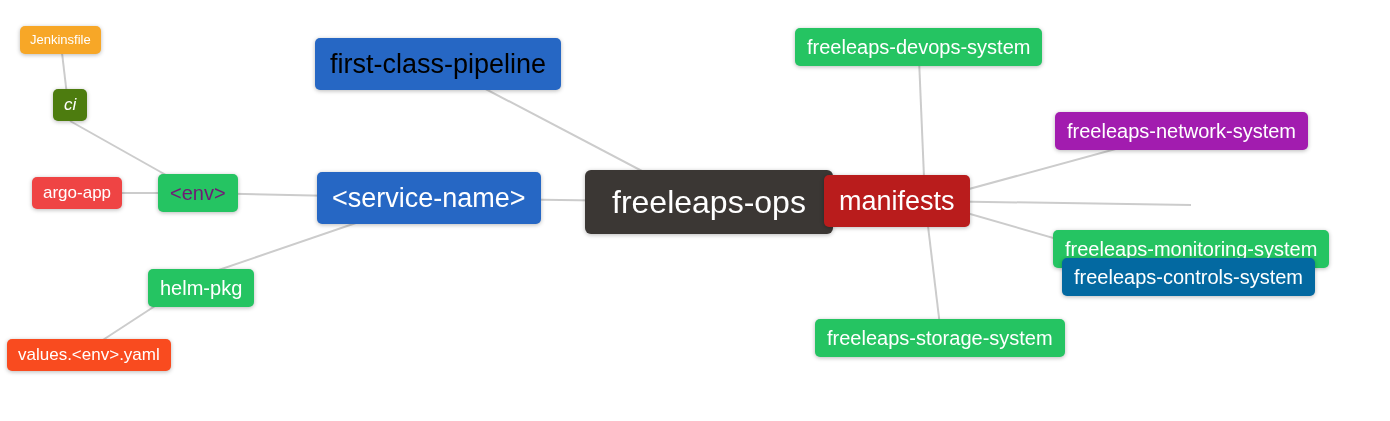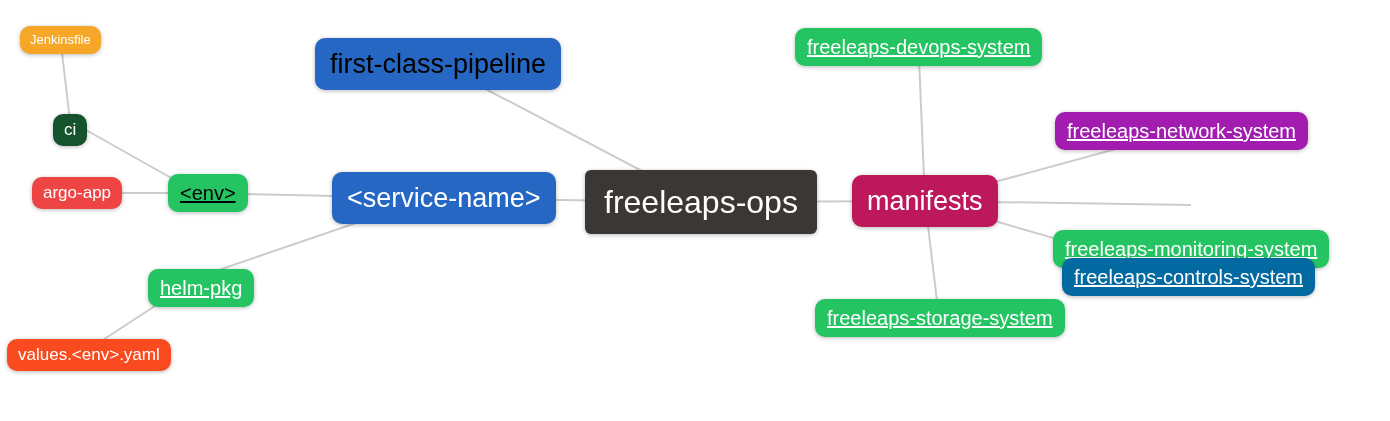--- a/index.html
+++ b/index.html
@@ -21,28 +21,28 @@
     top: 0;
     width: 1390px;
     height: 421px;
     z-index: 0;
   }
   .node {
     position: absolute;
     z-index: 1;
     color: #ffffff;
     white-space: nowrap;
-    border-radius: 10px;
+    border-radius: 5px;
     box-shadow: 0 1px 4px rgba(0,0,0,0.28);
     cursor: pointer;
     line-height: 1.2;
   }
-  .role-root   { font-size: 32px; padding: 13px 19px; border-radius: 6px; }
+  .role-root   { font-size: 32px; padding: 13px 27px; border-radius: 6px; }
   .role-branch { font-size: 27px; padding: 10px 15px; }
-  .role-leaf   { font-size: 20px; padding: 7px 12px; text-decoration: underline; }
+  .role-leaf   { font-size: 20px; padding: 7px 12px; }
   .role-sub    { font-size: 17px; padding: 6px 11px; }
   .role-subsub { font-size: 13px; padding: 6px 10px; }
 </style>
 </head>
 <body>
 
 <div class="mindmap-canvas">
   <svg class="edge-layer" width="1390" height="421" viewBox="0 0 1390 421">
       <line x1="60.5" y1="40" x2="70" y2="121" stroke="#cccccc" stroke-width="2"></line>
       <line x1="70" y1="121" x2="198" y2="193" stroke="#cccccc" stroke-width="2"></line>
@@ -55,27 +55,27 @@
       <line x1="701" y1="202" x2="925" y2="201" stroke="#cccccc" stroke-width="2"></line>
       <line x1="925" y1="201" x2="918.5" y2="47" stroke="#cccccc" stroke-width="2"></line>
       <line x1="925" y1="201" x2="1181.5" y2="131" stroke="#cccccc" stroke-width="2"></line>
       <line x1="925" y1="201" x2="1191" y2="205" stroke="#cccccc" stroke-width="2"></line>
       <line x1="925" y1="201" x2="1188.5" y2="277" stroke="#cccccc" stroke-width="2"></line>
       <line x1="925" y1="201" x2="940" y2="326" stroke="#cccccc" stroke-width="2"></line>
     </svg>
   <div id="node-layer">
       <div class="node role-root" style="background: rgb(59, 55, 52); color: rgb(255, 255, 255); left: 585px; top: 170px;">freeleaps-ops</div>
       <div class="node role-branch" style="background: rgb(38, 103, 196); color: #000000; left: 315px; top: 38px;">first-class-pipeline</div>
-      <div class="node role-branch" style="background: rgb(38, 103, 196); color: rgb(255, 255, 255); left: 332px; top: 172px;">&lt;service-name&gt;</div>
-      <div class="node role-branch" style="background: #be185d; color: rgb(255, 255, 255); left: 852px; top: 175px;">manifests</div>
-      <div class="node role-leaf" style="background: rgb(37, 196, 98); color: #000000; left: 168px; top: 174px;">&lt;env&gt;</div>
+      <div class="node role-branch" style="background: rgb(38, 103, 196); color: rgb(255, 255, 255); left: 317px; top: 172px;">&lt;service-name&gt;</div>
+      <div class="node role-branch" style="background: #b91c1c; color: rgb(255, 255, 255); left: 824px; top: 175px;">manifests</div>
+      <div class="node role-leaf" style="background: rgb(37, 196, 98); color: #701a75; left: 158px; top: 174px;">&lt;env&gt;</div>
       <div class="node role-leaf" style="background: rgb(37, 196, 98); color: rgb(255, 255, 255); left: 148px; top: 269px;">helm-pkg</div>
       <div class="node role-leaf" style="background: rgb(37, 196, 98); color: rgb(255, 255, 255); left: 795px; top: 28px;">freeleaps-devops-system</div>
       <div class="node role-leaf" style="background: #a21caf; color: rgb(255, 255, 255); left: 1055px; top: 112px;">freeleaps-network-system</div>
       <div class="node role-leaf" style="background: rgb(37, 196, 98); color: rgb(255, 255, 255); left: 1053px; top: 186px; margin-top: 44px;">freeleaps-monitoring-system</div>
       <div class="node role-leaf" style="background: #0369a1; color: rgb(255, 255, 255); left: 1062px; top: 258px;">freeleaps-controls-system</div>
-      <div class="node role-leaf" style="background: rgb(37, 196, 98); color: rgb(255, 255, 255); left: 815px; top: 299px;">freeleaps-storage-system</div>
-      <div class="node role-sub" style="background: #14532d; color: rgb(255, 255, 255); left: 53px; top: 114px;">ci</div>
+      <div class="node role-leaf" style="background: rgb(37, 196, 98); color: rgb(255, 255, 255); left: 815px; top: 319px;">freeleaps-storage-system</div>
+      <div class="node role-sub" style="background: #4d7c0f; color: rgb(255, 255, 255); left: 53px; top: 89px; font-style: italic;">ci</div>
       <div class="node role-sub" style="background: #ef4444; color: rgb(255, 255, 255); left: 32px; top: 177px;">argo-app</div>
       <div class="node role-sub" style="background: rgb(249, 75, 31); color: rgb(255, 255, 255); left: 7px; top: 339px;">values.&lt;env&gt;.yaml</div>
       <div class="node role-subsub" style="background: rgb(247, 167, 39); color: rgb(255, 255, 255); left: 20px; top: 26px;">Jenkinsfile</div>
     </div>
 </div>
 
 </body></html>

